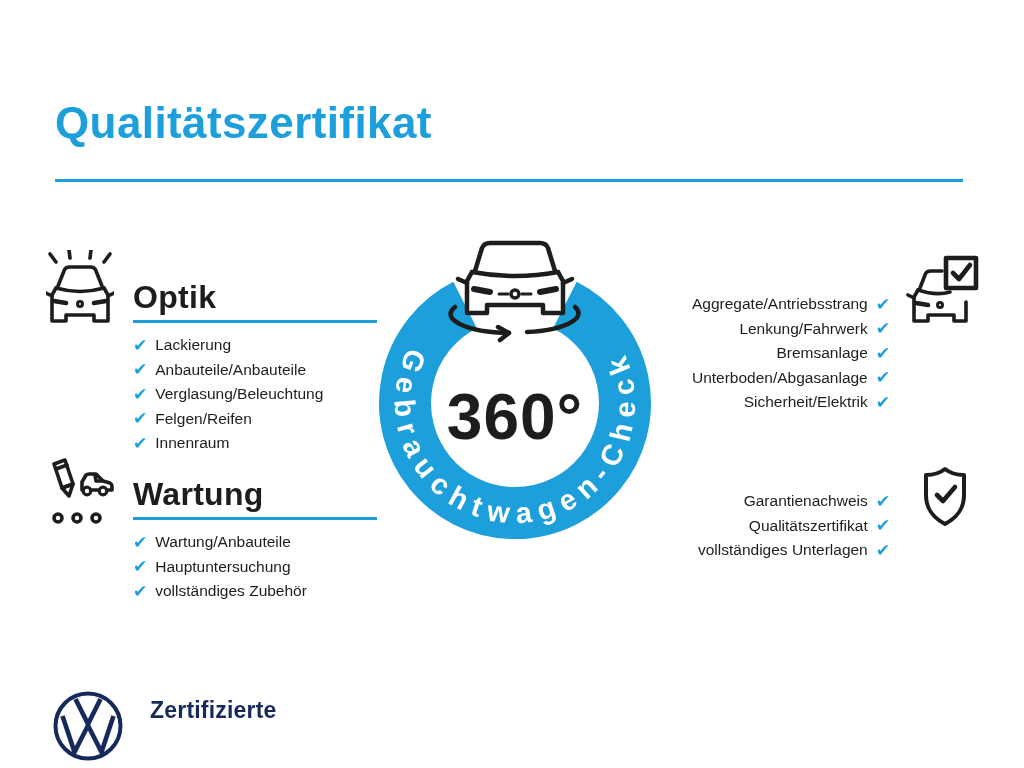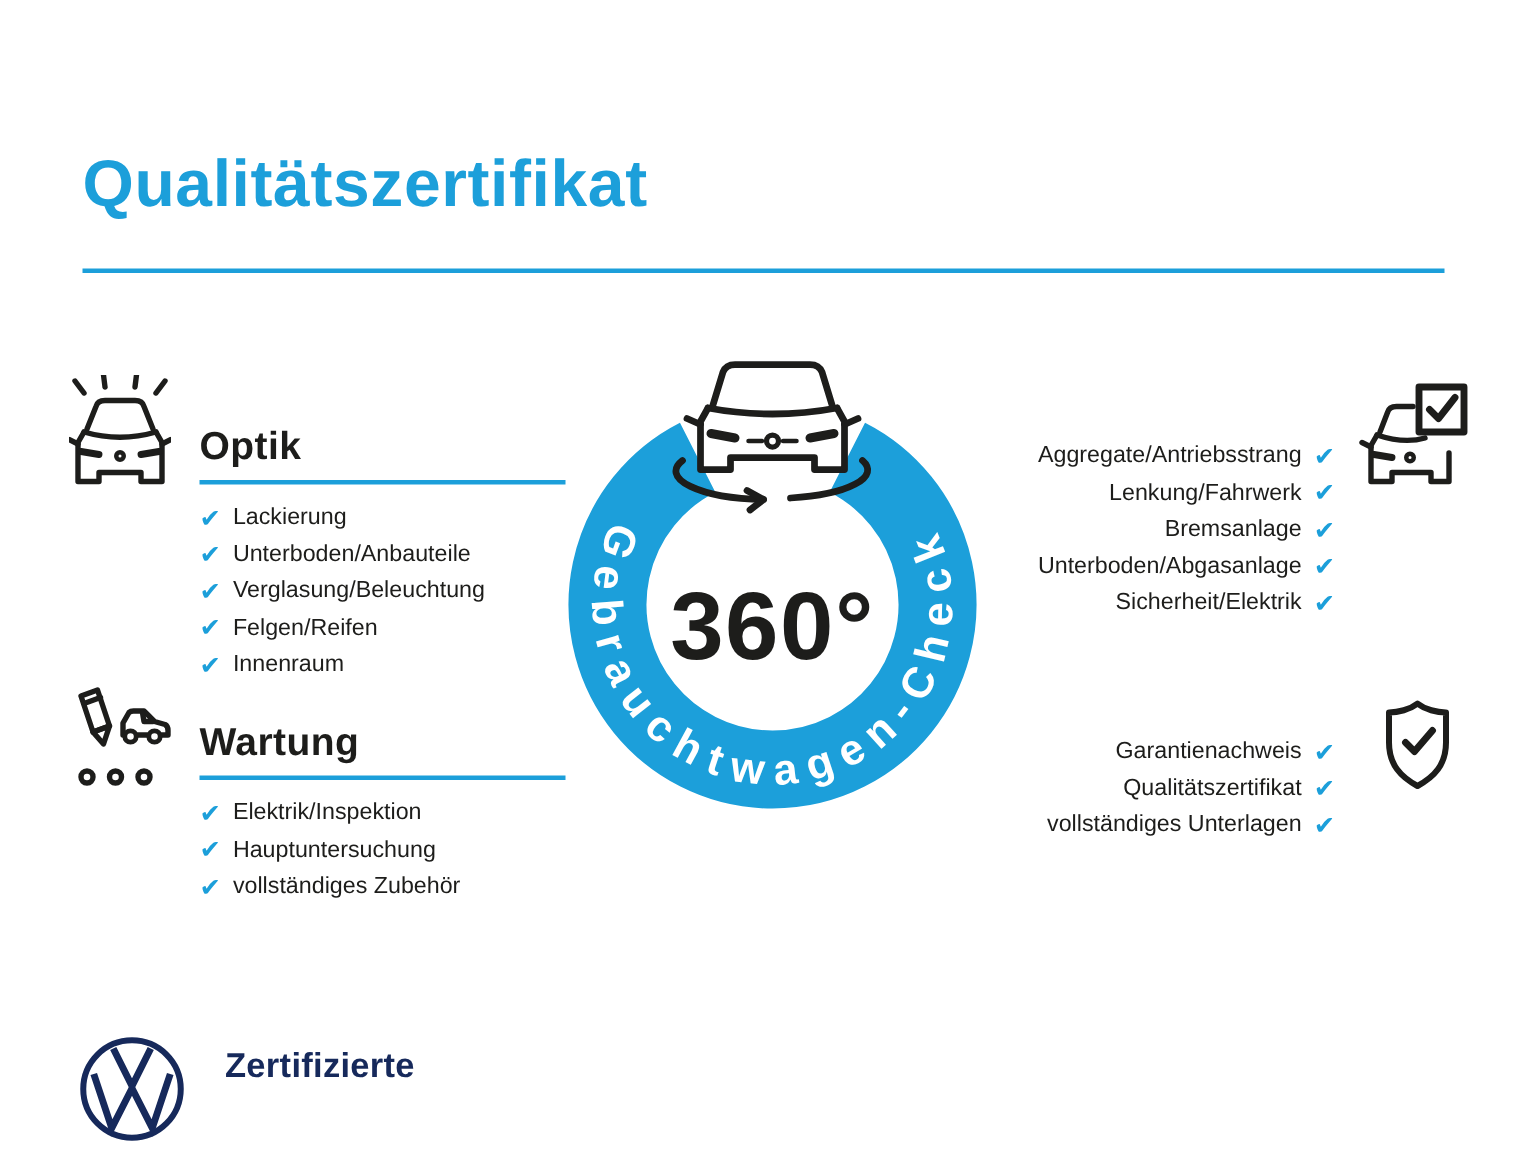--- a/index.html
+++ b/index.html
@@ -12,21 +12,21 @@
            color:var(--accent); letter-spacing:0.4px; }
   .title-rule { position:absolute; left:55px; top:133px; width:908px; height:3px;
                 background:var(--accent); }
 
   .section { position:absolute; width:244px; }
   #sec-optik    { left:133px; top:236px; }
   #sec-wartung  { left:133px; top:433px; }
   #sec-technik  { left:640px; top:236px; width:250px; }
   #sec-garantie { left:640px; top:433px; width:250px; }
 
-  .section .hd { font-size:26px; line-height:30px; font-weight:bold; color:var(--ink);
+  .section .hd { font-size:32px; line-height:30px; font-weight:bold; color:var(--ink);
                  padding-bottom:8px; border-bottom:3px solid var(--accent); letter-spacing:0.3px; }
   .section.right .hd { text-align:right; }
   .section ul { list-style:none; margin-top:10px; }
   .section li { display:flex; align-items:center; gap:8px; height:24.5px;
                 font-size:15.5px; color:var(--ink); white-space:nowrap; }
   .section.right li { justify-content:flex-end; }
   .check { color:var(--accent); font-size:17px; font-weight:bold; line-height:1; }
 
   .icon { position:absolute; }
   .ic { fill:none; stroke:var(--ink); stroke-width:3.6; stroke-linecap:round; stroke-linejoin:round; }
@@ -100,21 +100,21 @@
 
   <div class="section" id="sec-optik">
     <div class="hd">Optik</div>
     <ul>
       <li>
           <span class="check">✔</span>
           <span>Lackierung</span>
         </li>
       <li>
           <span class="check">✔</span>
-          <span>Unterboden/Anbauteile</span>
+          <span>Anbauteile/Anbauteile</span>
         </li>
       <li>
           <span class="check">✔</span>
           <span>Verglasung/Beleuchtung</span>
         </li>
       <li>
           <span class="check">✔</span>
           <span>Felgen/Reifen</span>
         </li>
       <li>
@@ -122,21 +122,21 @@
           <span>Innenraum</span>
         </li>
     </ul>
   </div>
 
   <div class="section" id="sec-wartung">
     <div class="hd">Wartung</div>
     <ul>
       <li>
           <span class="check">✔</span>
-          <span>Elektrik/Inspektion</span>
+          <span>Wartung/Anbauteile</span>
         </li>
       <li>
           <span class="check">✔</span>
           <span>Hauptuntersuchung</span>
         </li>
       <li>
           <span class="check">✔</span>
           <span>vollständiges Zubehör</span>
         </li>
     </ul>

